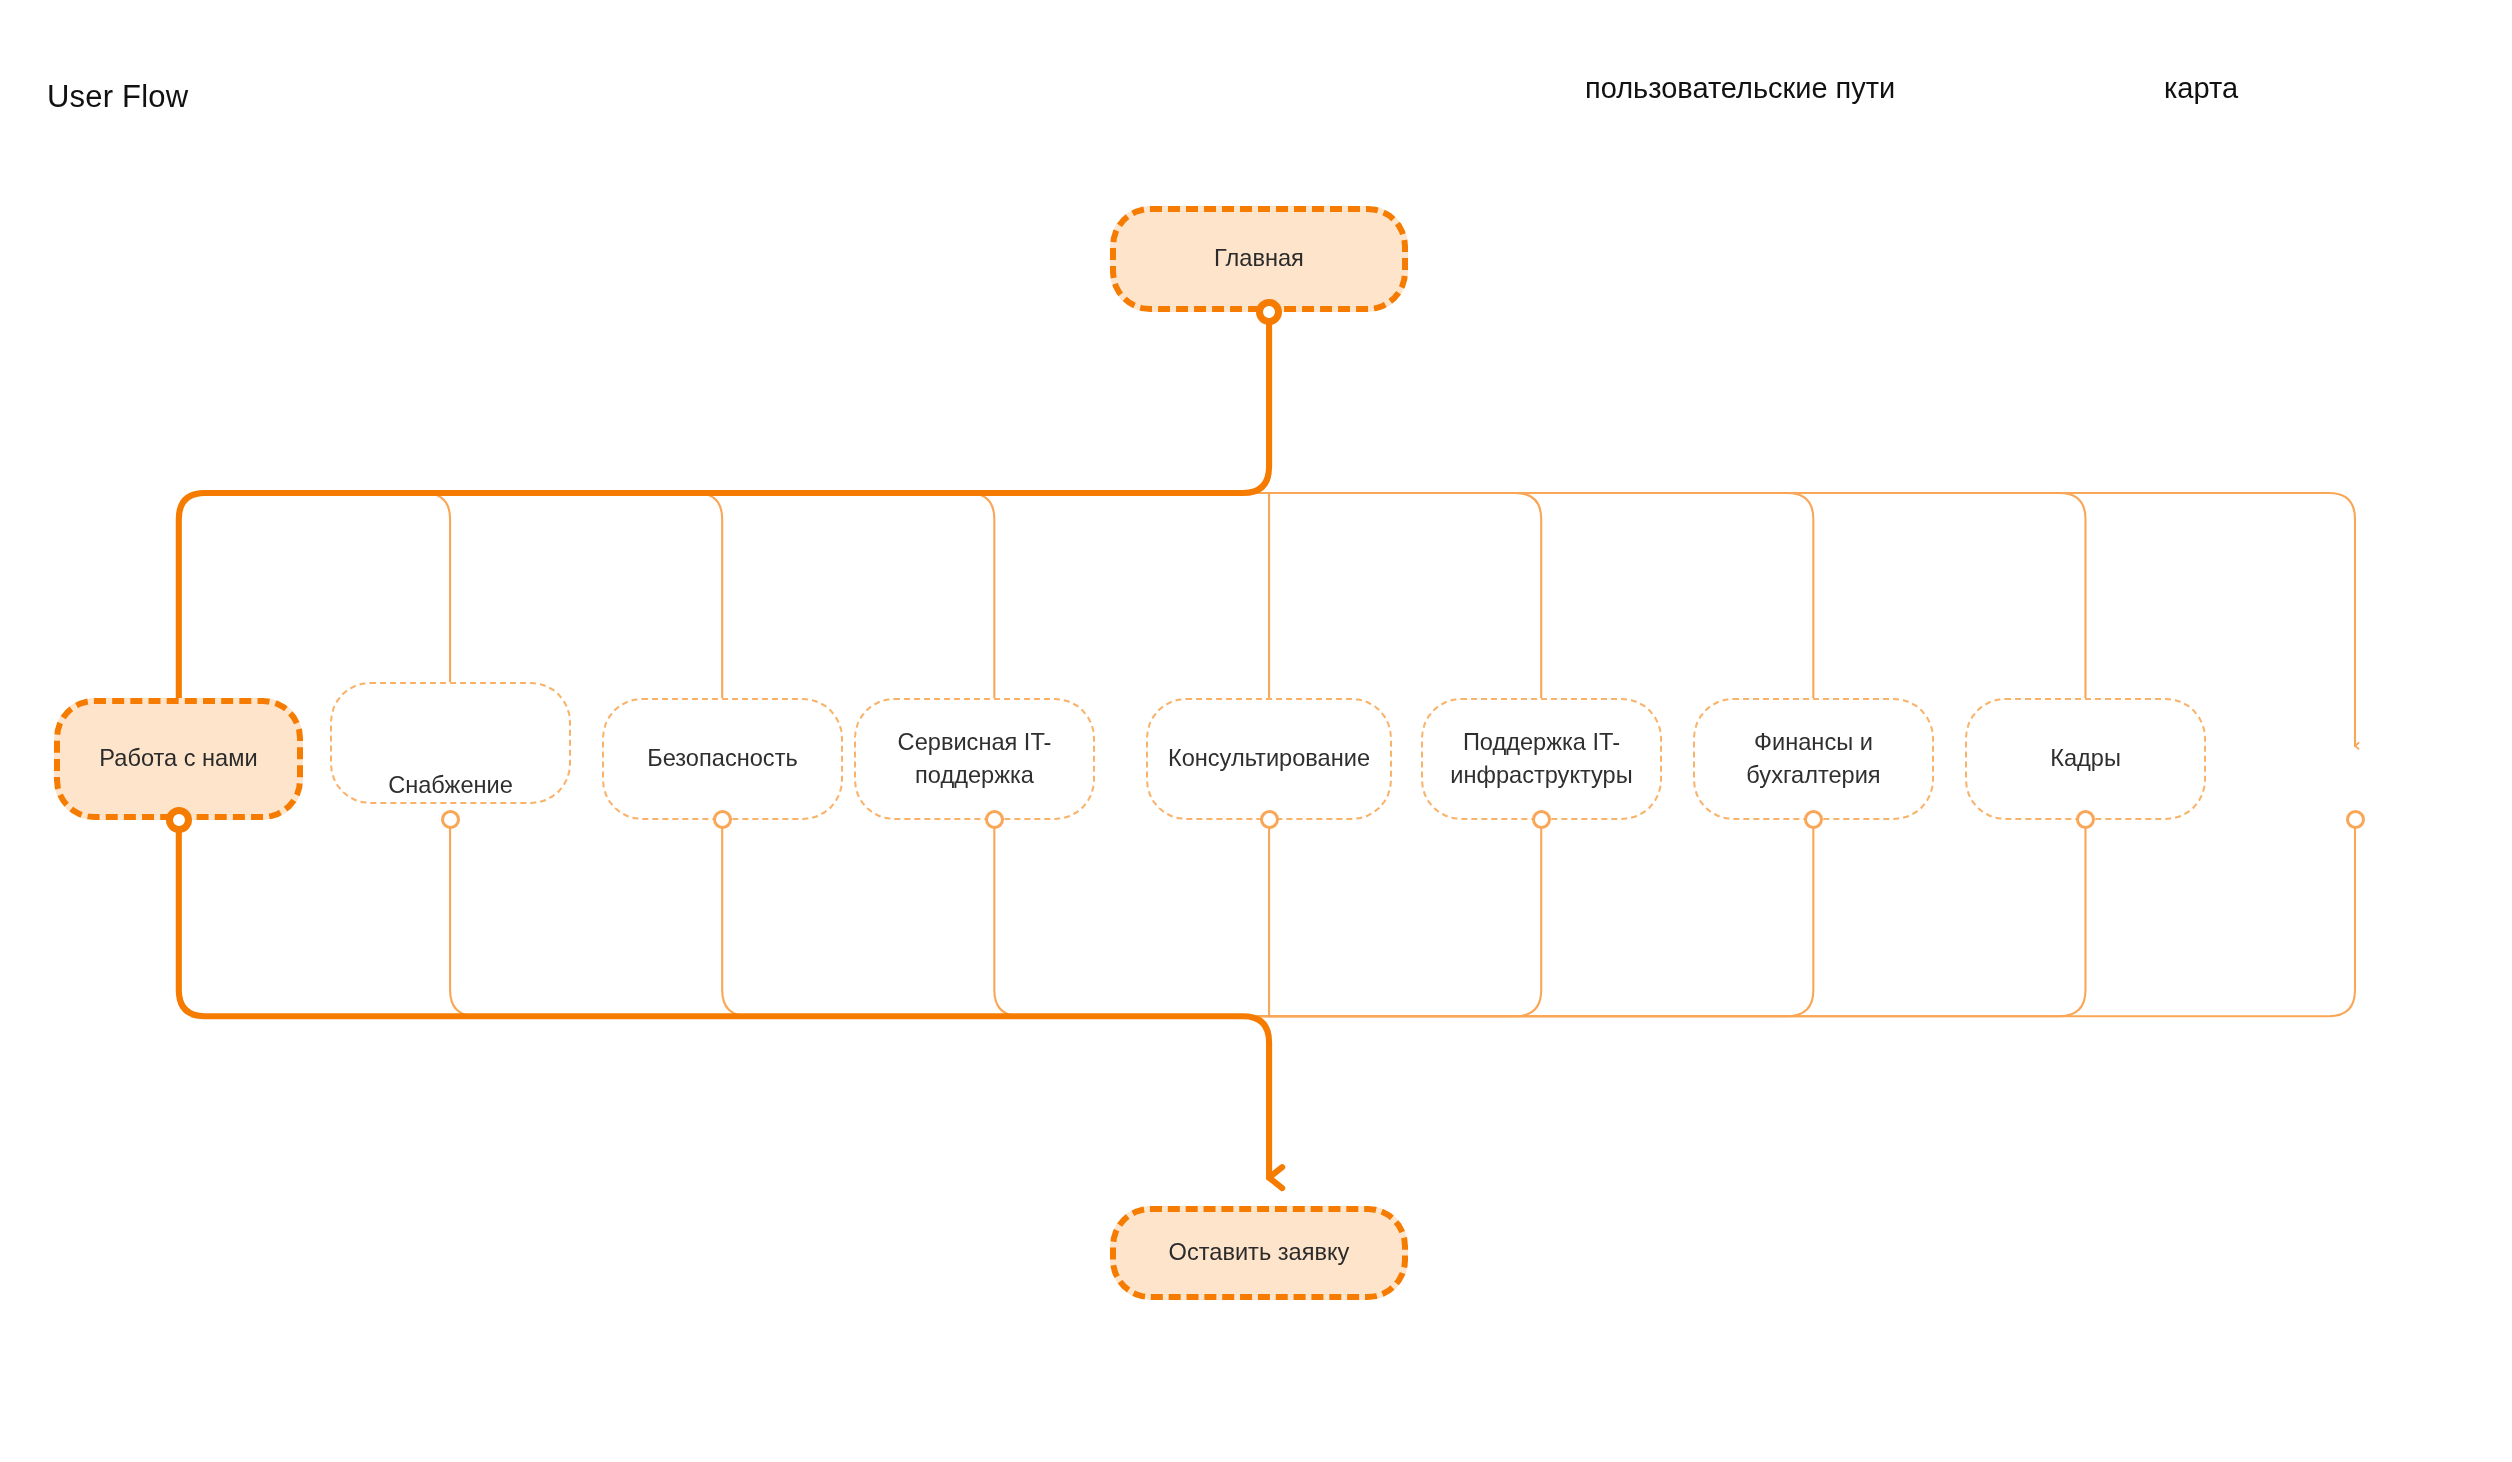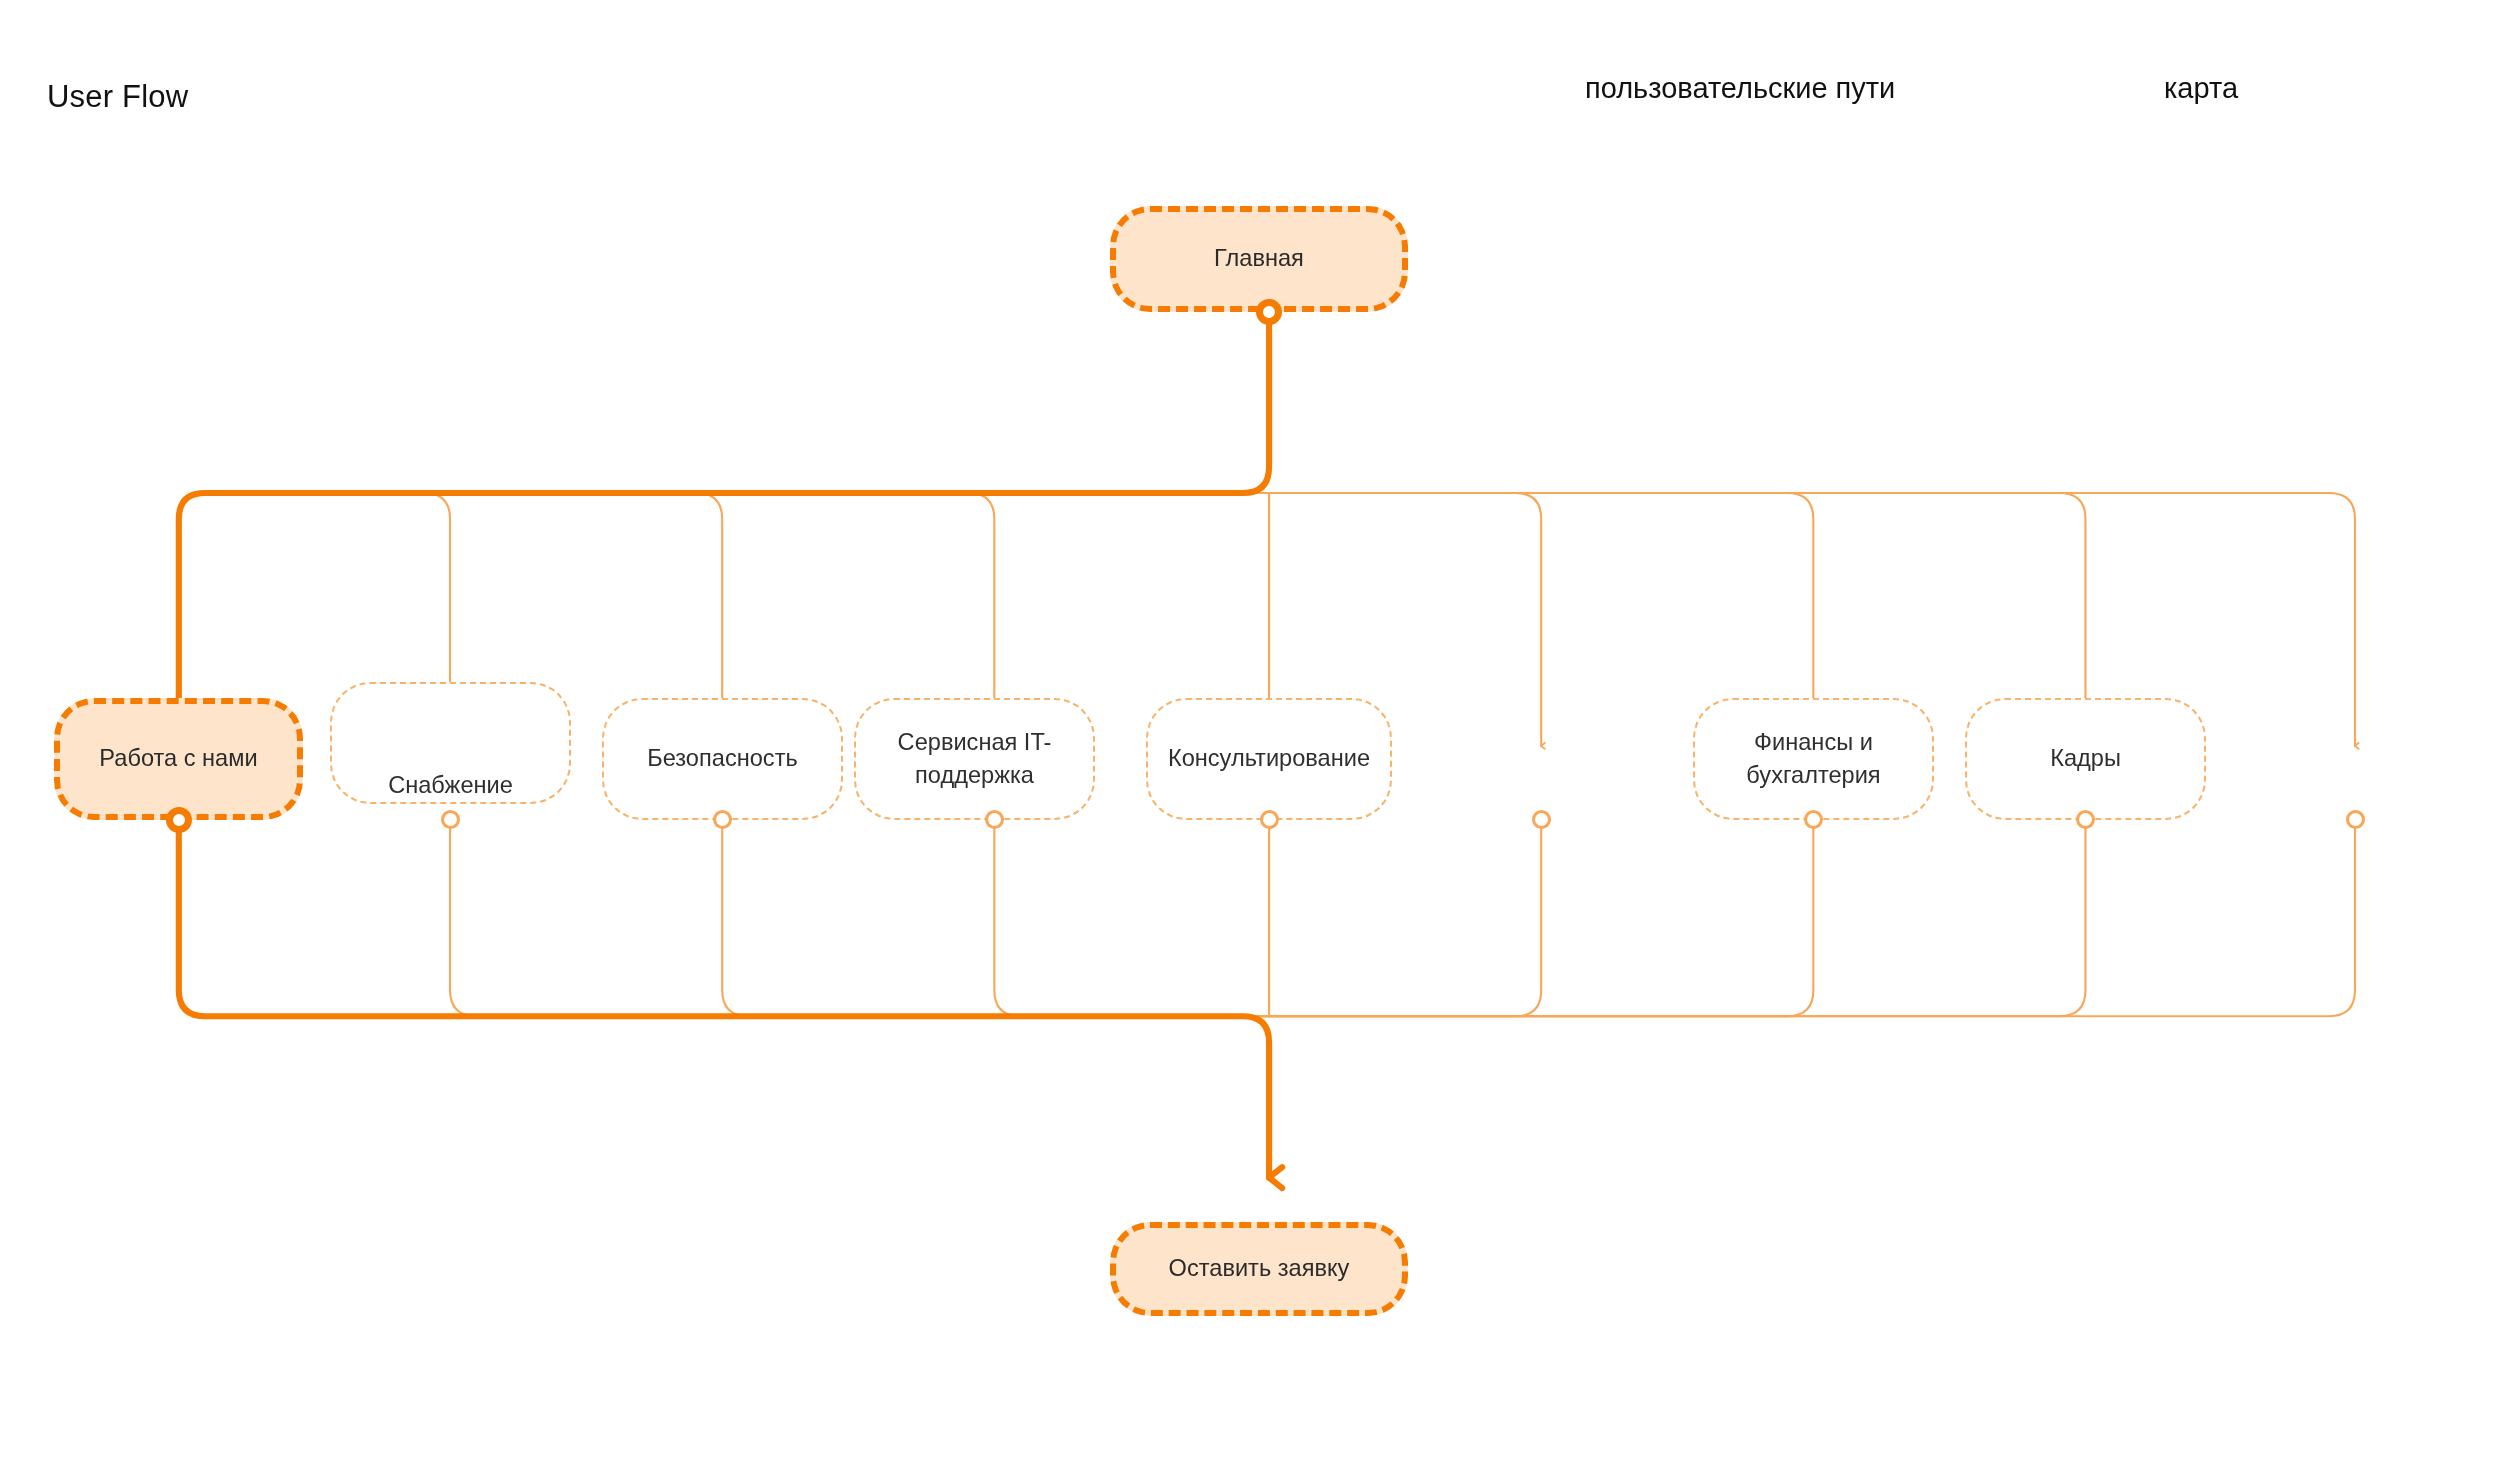--- a/index.html
+++ b/index.html
@@ -132,33 +132,37 @@
     <span class="node-label">Сервисная IT-
 поддержка</span>
   </div>
   <div class="port inactive" style="left:985px;top:810px;"></div>
 
   <div class="node inactive" id="node-m4" style="left:1146px;top:698px;width:246px;height:122px;">
     <span class="node-label">Консультирование</span>
   </div>
   <div class="port inactive" style="left:1260px;top:810px;"></div>
 
+  <div class="node inactive" id="node-m5" style="left:1421px;top:698px;width:241px;height:122px;white-space:pre-line;">
+    <span class="node-label">Поддержка IT-
+инфраструктуры</span>
+  </div>
   <div class="port inactive" style="left:1532px;top:810px;"></div>
 
   <div class="node inactive" id="node-m6" style="left:1693px;top:698px;width:241px;height:122px;white-space:pre-line;">
     <span class="node-label">Финансы и
 бухгалтерия</span>
   </div>
   <div class="port inactive" style="left:1804px;top:810px;"></div>
 
   <div class="node inactive" id="node-m7" style="left:1965px;top:698px;width:241px;height:122px;justify-content:center;">
     <span class="node-label">Кадры</span>
   </div>
   <div class="port inactive" style="left:2076px;top:810px;"></div>
 
   <div class="port inactive" style="left:2346px;top:810px;"></div>
 
-  <div class="node active" id="node-end" style="left:1110px;top:1206px;width:298px;height:94px;margin-top:16px;">
+  <div class="node active" id="node-end" style="left:1110px;top:1206px;width:298px;height:94px;">
     <span class="node-label">Оставить заявку</span>
   </div>
 
 </div>
 
 
 </body></html>

